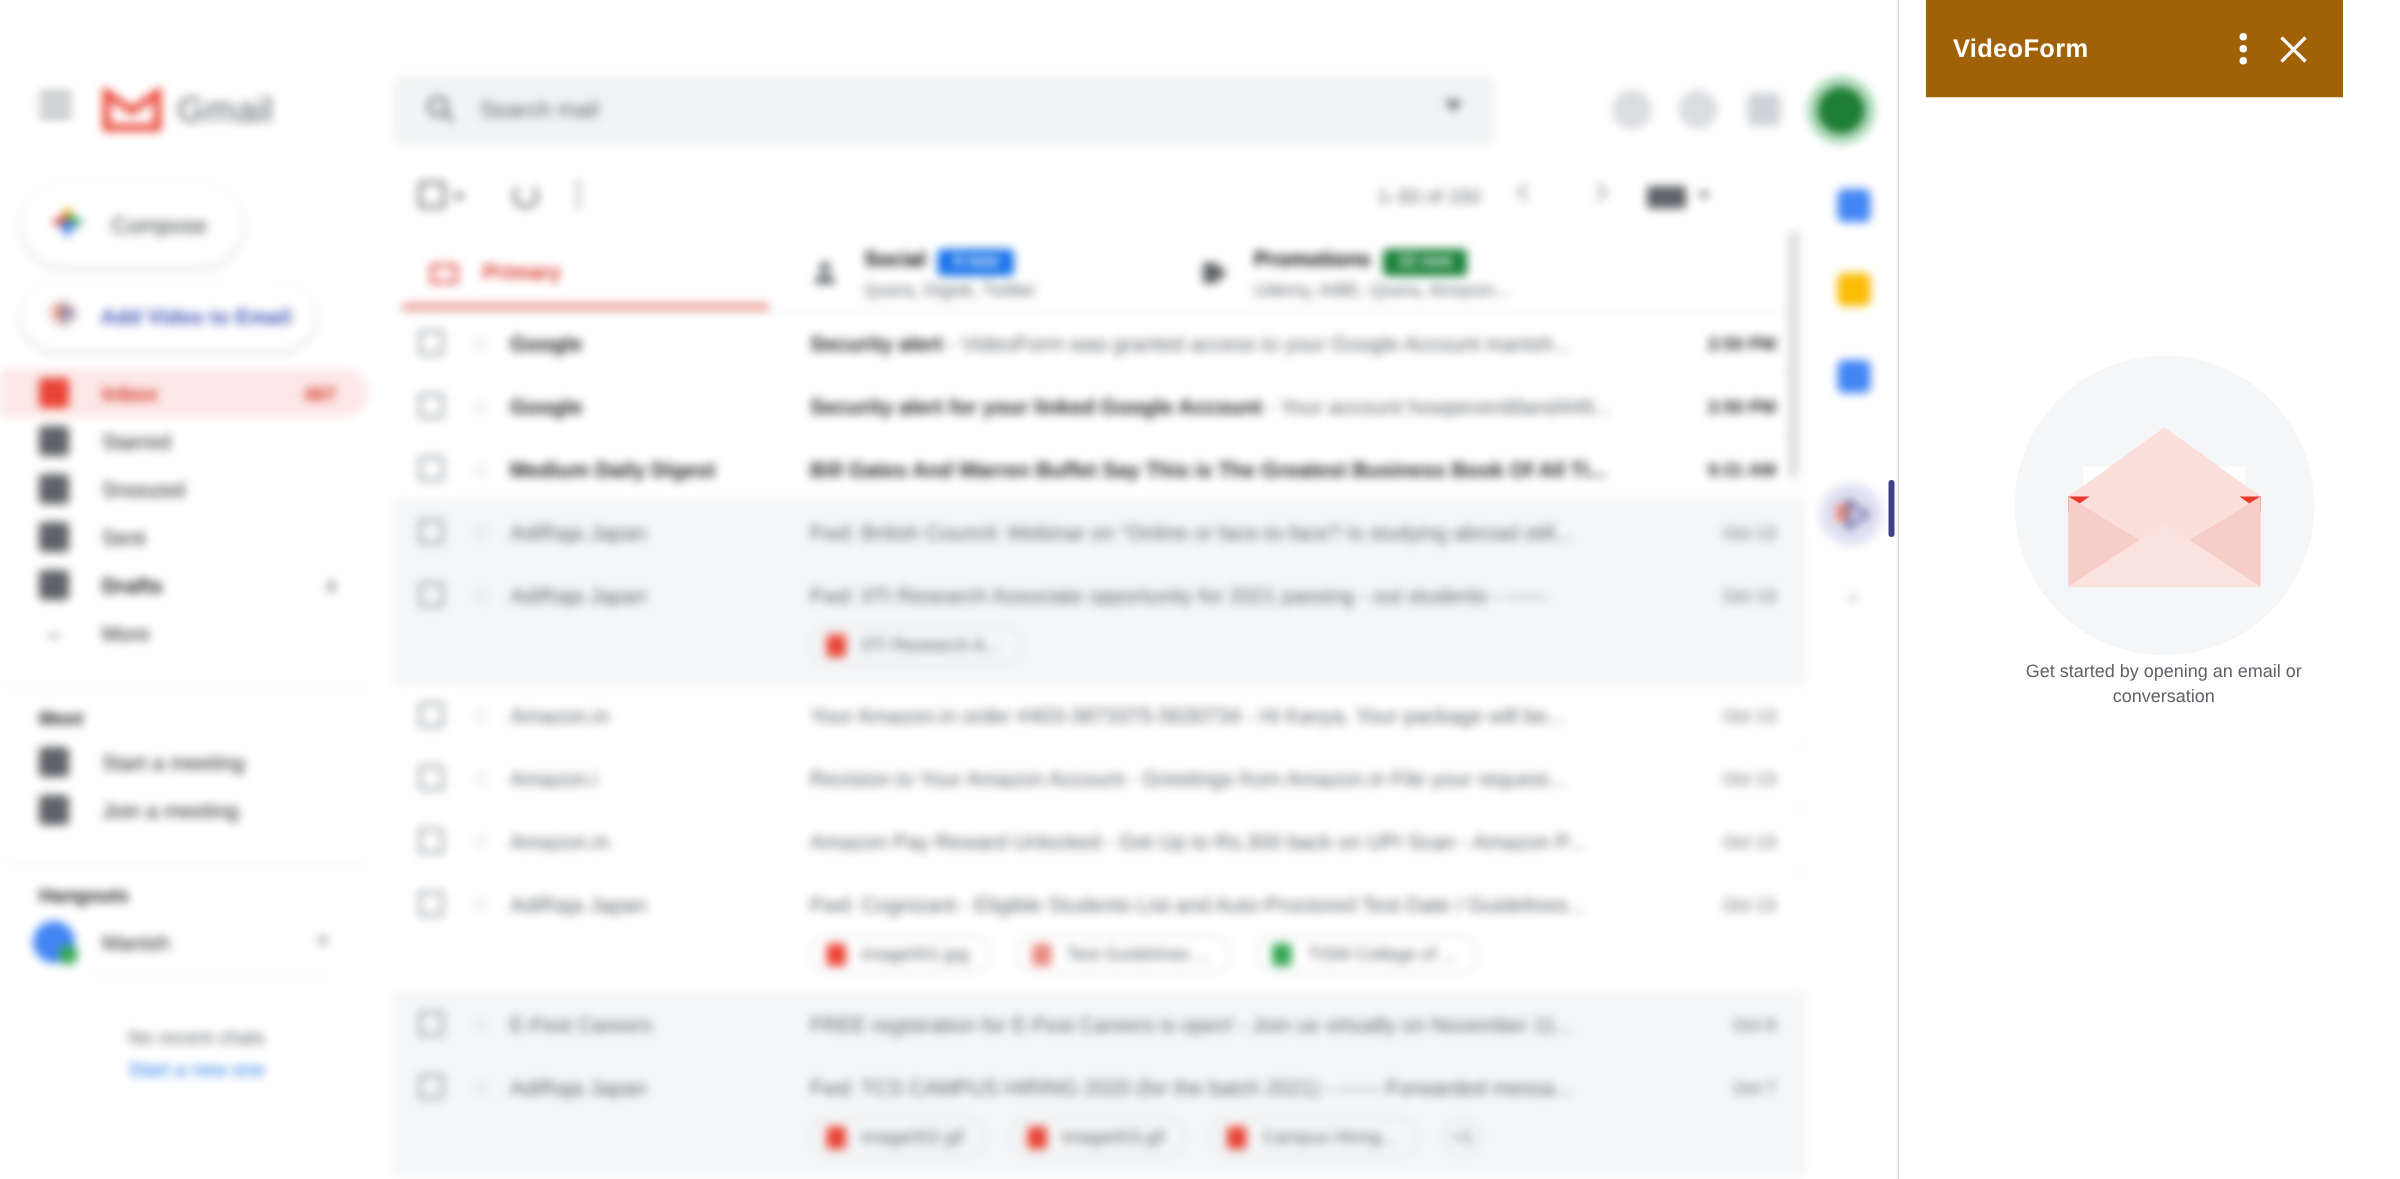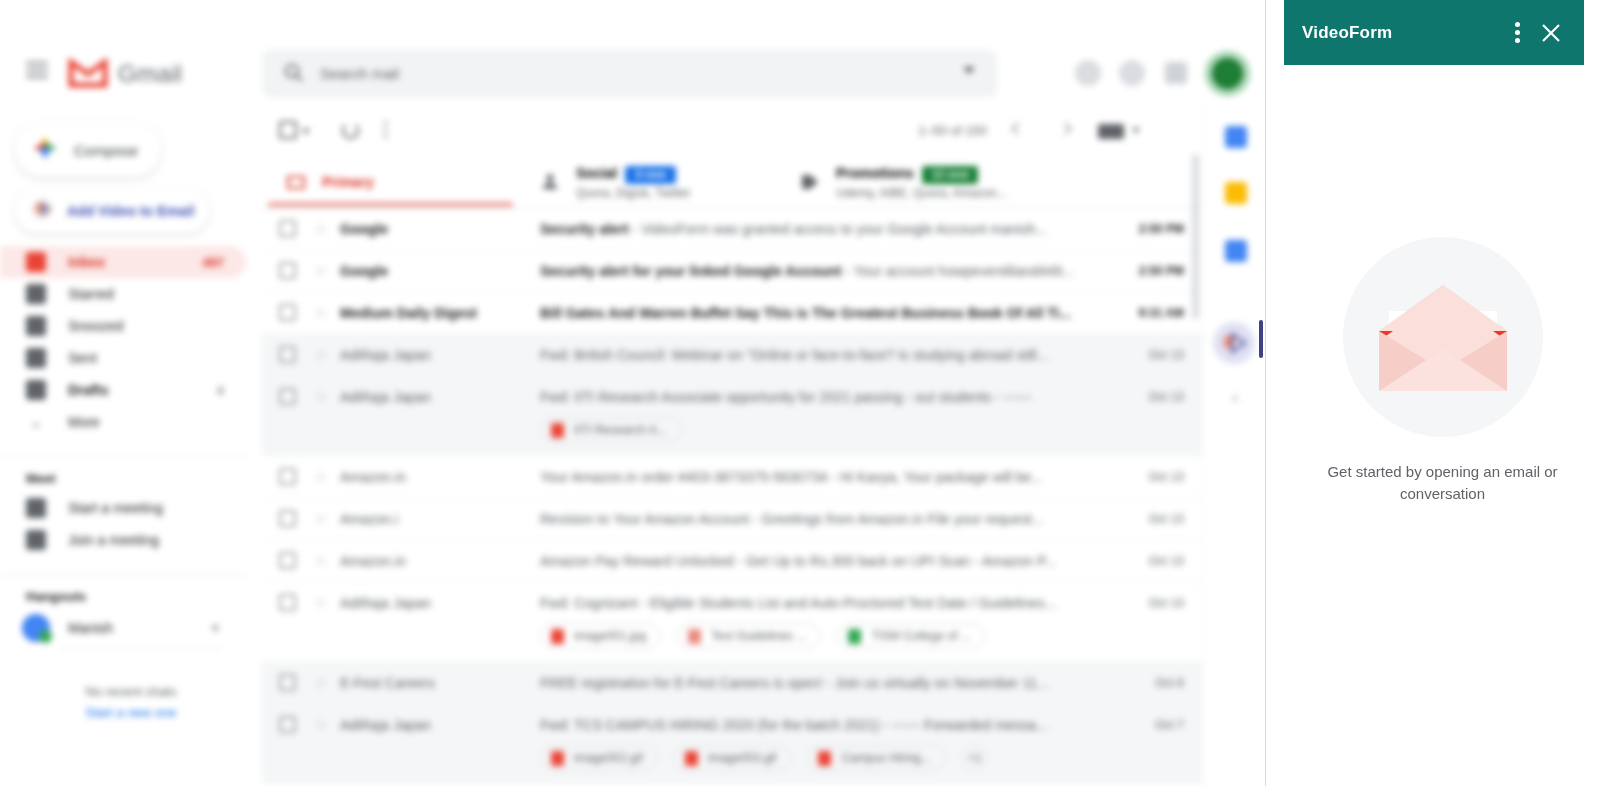--- a/index.html
+++ b/index.html
@@ -145,34 +145,34 @@
   .rail-plus { position:absolute; left:28px; top:288px; width:12px;height:12px; color:#9aa0a6; font-size:14px; line-height:12px; }
   .rail-addon { position:absolute; left:10px; top:218px; width:42px;height:42px;border-radius:50%;background:#dfe1f3; }
 
   
   #panel {
     position:absolute; left:1265px; top:0; width:335px; height:786px;
     background:#fff; border-left:1px solid #dadce0;
   }
   .vf-sel-bar { position:absolute; left:-7px; top:320px; width:4px; height:38px; background:#3f4287; border-radius:2px; }
   .vf-header {
-    position:absolute; left:18px; top:0; width:300px; height:65px;
-    background:#0f766e; display:flex; align-items:center;
+    position:absolute; left:18px; top:0; width:278px; height:65px;
+    background:#a16207; display:flex; align-items:center;
   }
   .vf-title { font-size:17px; font-weight:700; color:#fff; margin-left:18px; letter-spacing:.2px; }
   .vf-actions { margin-left:auto; display:flex; align-items:center; gap:20px; padding-right:22px; }
   .vf-kebab { width:5px; height:21px; display:flex; flex-direction:column; justify-content:space-between; }
   .vf-kebab i { display:block; width:5px;height:5px;border-radius:50%;background:#fff; }
   .vf-close svg { width:22px; height:22px; display:block; }
 
   .vf-body { position:absolute; left:18px; top:65px; width:317px; bottom:0; background:#fff; }
   .vf-empty { position:absolute; left:0; right:0; top:170px; text-align:center; }
   .vf-illus { width:204px; height:204px; margin:0 auto; }
   .vf-illus svg { width:204px; height:204px; display:block; }
-  .vf-msg { margin-top:22px; font-size:15px; color:#5f6368; line-height:1.45; padding:0 34px; }
+  .vf-msg { font-size:12px; color:#5f6368; line-height:1.45; padding:0 34px; }
 </style>
 </head>
 <body>
 
 <div id="root">
 
   <div id="gmail">
 
     <div class="gm-header">
       <div class="hamburger">

